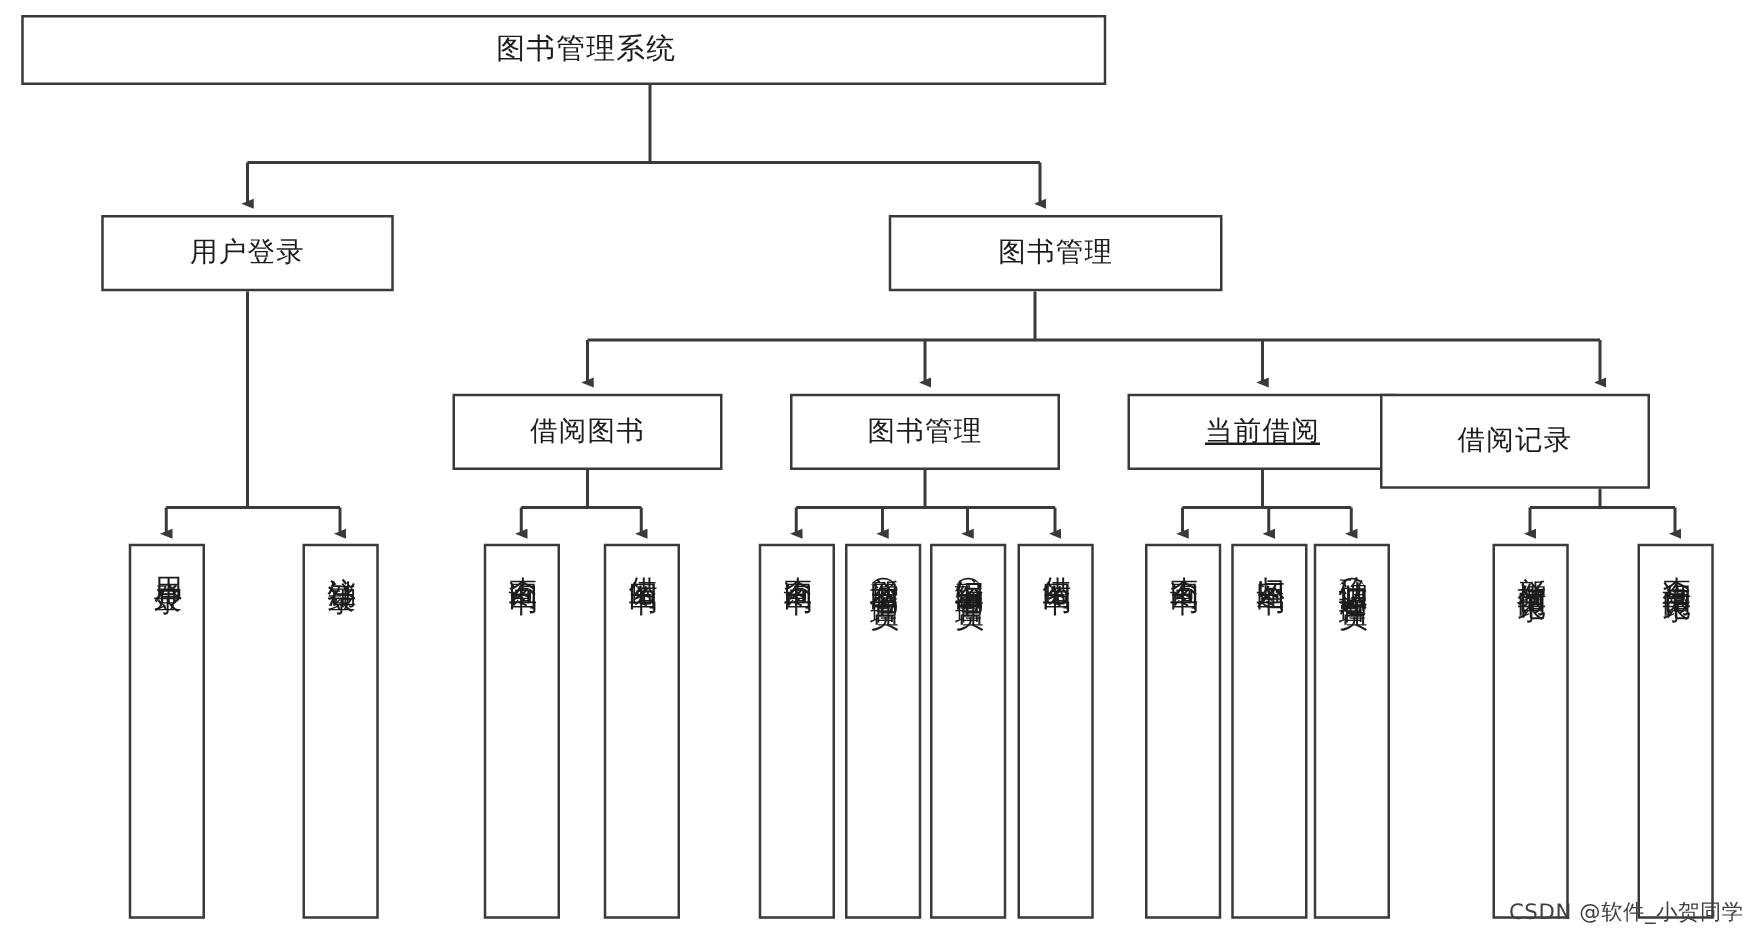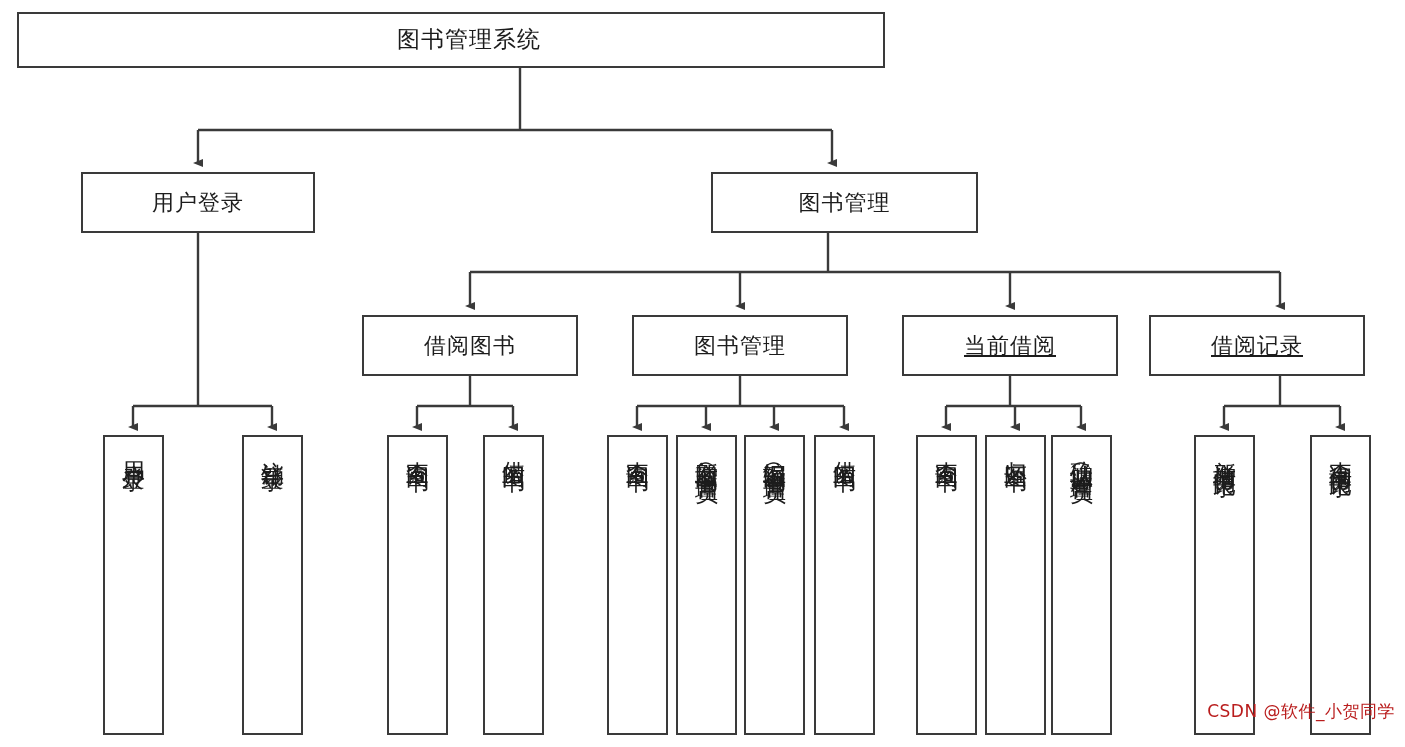--- a/index.html
+++ b/index.html
@@ -58,23 +58,23 @@
     writing-mode: vertical-rl;
     text-orientation: upright;
     font-size: 23px;
     letter-spacing: 3px;
     line-height: 1;
     white-space: nowrap;
   }
   #watermark {
     position: absolute;
     right: 10px;
-    bottom: 24px;
+    bottom: 6px;
     font-size: 17px;
-    color: #b91c1c;
+    color: #404040;
     white-space: nowrap;
     letter-spacing: 0.5px;
   }
 </style>
 </head>
 <body>
 
 <div id="canvas">
 
   <svg class="wires" viewBox="0 0 1405 747" xmlns="http://www.w3.org/2000/svg">
@@ -140,21 +140,21 @@
 
   <div class="node h-node" style="left:362px; top:315px; width:216px; height:61px;">
     <span class="lbl">借阅图书</span>
   </div>
   <div class="node h-node" style="left:632px; top:315px; width:216px; height:61px;">
     <span class="lbl">图书管理</span>
   </div>
   <div class="node h-node" style="left:902px; top:315px; width:216px; height:61px;text-decoration:underline;">
     <span class="lbl">当前借阅</span>
   </div>
-  <div class="node h-node" style="left:1149px; top:315px; width:216px; height:61px;text-decoration:underline;">
+  <div class="node h-node" style="left:1104px; top:315px; width:216px; height:76px;">
     <span class="lbl">借阅记录</span>
   </div>
 
   <div class="node v-node" style="left:103px; top:435px; width:61px; height:300px;">
     <span class="lbl">用户登录</span>
   </div>
   <div class="node v-node" style="left:242px; top:435px; width:61px; height:300px;">
     <span class="lbl">注销登录</span>
   </div>
 

